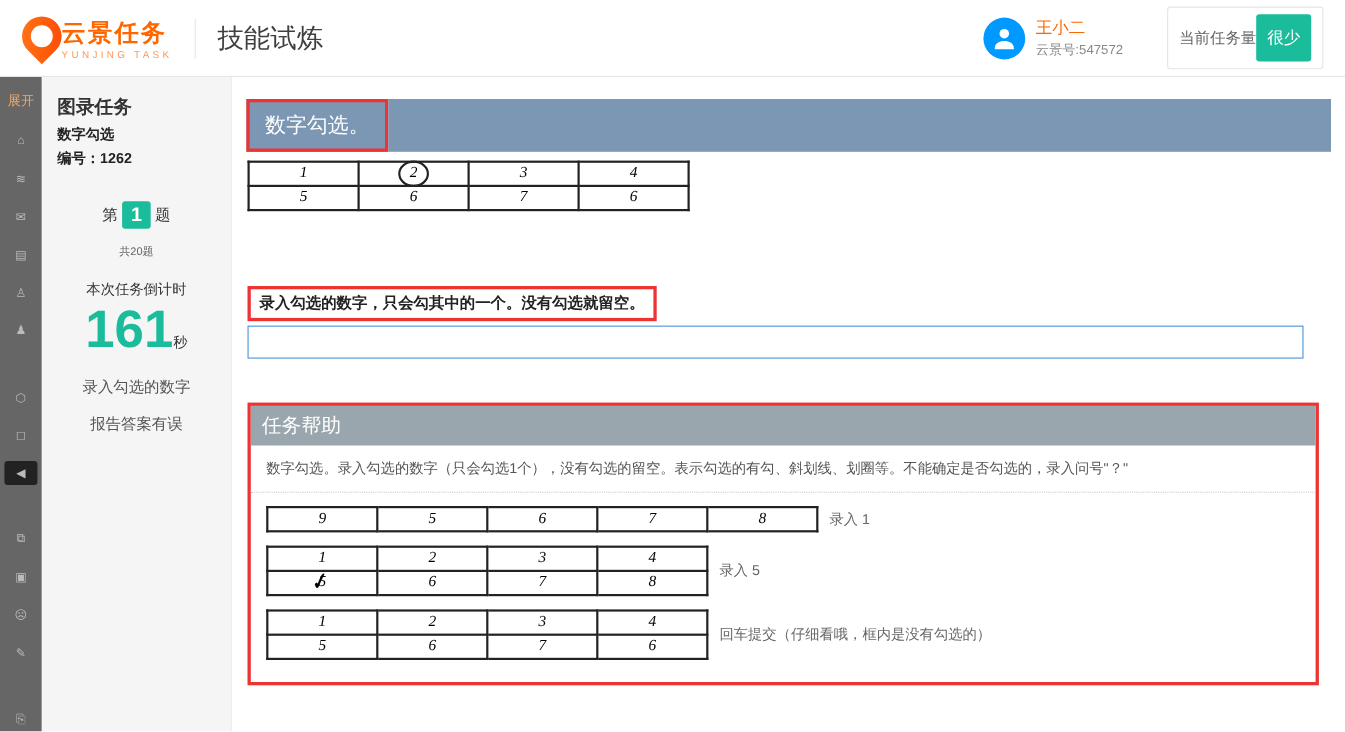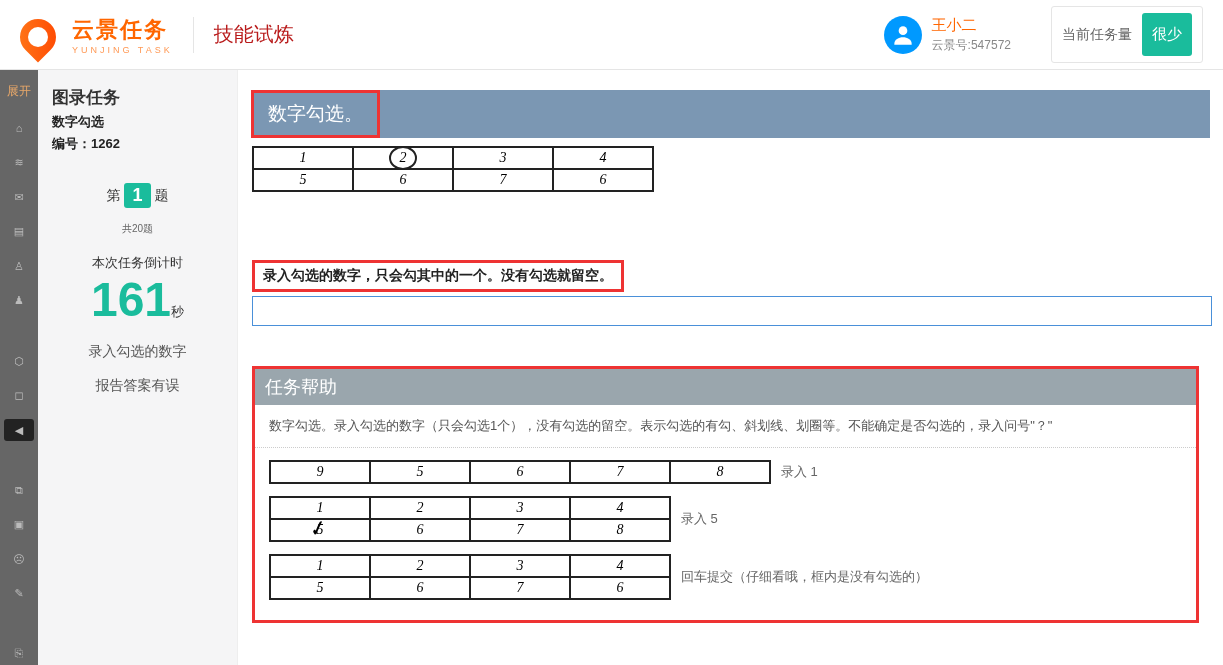--- a/index.html
+++ b/index.html
@@ -1,41 +1,41 @@
 <!DOCTYPE html>
 <html><head>
 <meta charset="utf-8">
 <style>
 *{margin:0;padding:0;box-sizing:border-box;font-family:"Microsoft YaHei",Arial,sans-serif}
 html,body{width:1223px;height:665px;overflow:hidden;background:#fff}
 .topbar{height:70px;border-bottom:1px solid #e5e5e5;display:flex;align-items:center;padding:0 20px}
-.logo{display:flex;align-items:flex-end;gap:16px}
+.logo{display:flex;align-items:flex-start;gap:0}
 .logo-flame{width:36px;height:36px;border-radius:50% 50% 50% 0;background:linear-gradient(135deg,#ff7a1a,#ff4500);transform:rotate(-45deg);position:relative}
 .logo-flame::after{content:"";position:absolute;inset:8px;border-radius:50%;background:#fff}
 .logo-text{display:flex;flex-direction:column}
 .logo-main{font-size:22px;color:#ff6600;font-weight:600;letter-spacing:2px}
 .logo-sub{font-size:9px;color:#ff9955;letter-spacing:3px}
 .vdiv{width:1px;height:36px;background:#e5e5e5;margin:0 20px}
-.page-title{font-size:20px;color:#b91c1c}
+.page-title{font-size:24px;color:#404040}
 .spacer{flex:1}
 .user-block{display:flex;gap:10px;margin-right:40px}
 .avatar{width:38px;height:38px;border-radius:50%;background:#0099ff;display:flex;align-items:center;justify-content:center}
 .avatar svg{width:26px;height:26px}
 .user-name{color:#ff6600;font-size:15px}
 .user-id{color:#888;font-size:12px;margin-top:2px}
-.load-box{display:flex;align-items:center;gap:10px;border:1px solid #e5e5e5;padding:6px 10px;border-radius:3px}
+.load-box{display:flex;align-items:center;border:1px solid #e5e5e5;padding:6px 10px;border-radius:3px}
 .load-label{color:#666;font-size:14px}
 .load-badge{background:#1abc9c;color:#fff;padding:12px 10px;font-size:15px;border-radius:3px}
 .body{display:flex;height:595px}
 .rail{width:38px;background:#666;display:flex;flex-direction:column;align-items:center;padding-top:8px;gap:12px}
 .rail-item{width:30px;height:30px;display:flex;align-items:center;justify-content:center;color:#bbb;font-size:11px;cursor:pointer}
 .rail-item.txt{color:#e9a869;font-size:12px;height:36px}
 .rail-item.active{background:#222;border-radius:3px}
 .rail-gap{height:18px}
-.side{width:200px;background:#f5f5f6;padding:16px 14px;border-right:1px solid #eee}
+.side{width:173px;background:#f5f5f6;padding:16px 14px;border-right:1px solid #eee}
 .side h2{font-size:17px;color:#333;font-weight:600}
 .task-type{font-size:13px;color:#222;margin-top:4px;font-weight:600}
 .task-num{font-size:13px;color:#222;margin-top:4px;font-weight:600}
 .side-center{text-align:center;margin-top:30px;color:#333;font-size:14px}
 .qbox{display:inline-flex;align-items:center;gap:4px}
 .qno{background:#1abc9c;color:#fff;padding:2px 8px;font-size:18px;border-radius:3px;font-weight:bold}
 .total{margin-top:14px;font-size:10px;color:#666}
 .cd-label{margin-top:18px;font-size:13px;color:#333}
 .cd-num{font-size:48px;color:#1abc9c;font-weight:bold;display:inline-block}
 .cd-sec{font-size:13px;color:#333;vertical-align:baseline}

